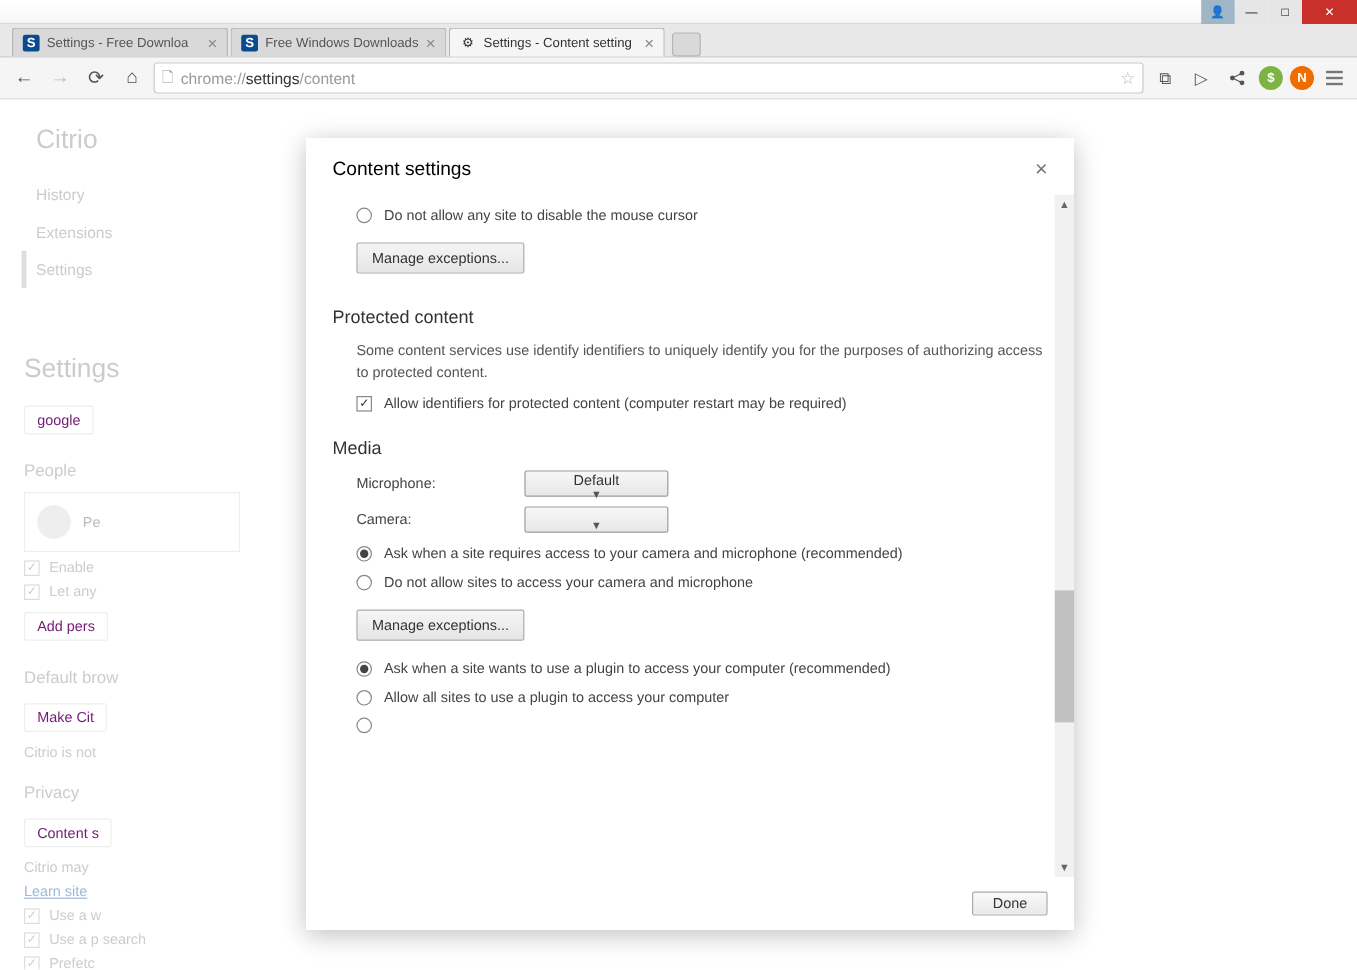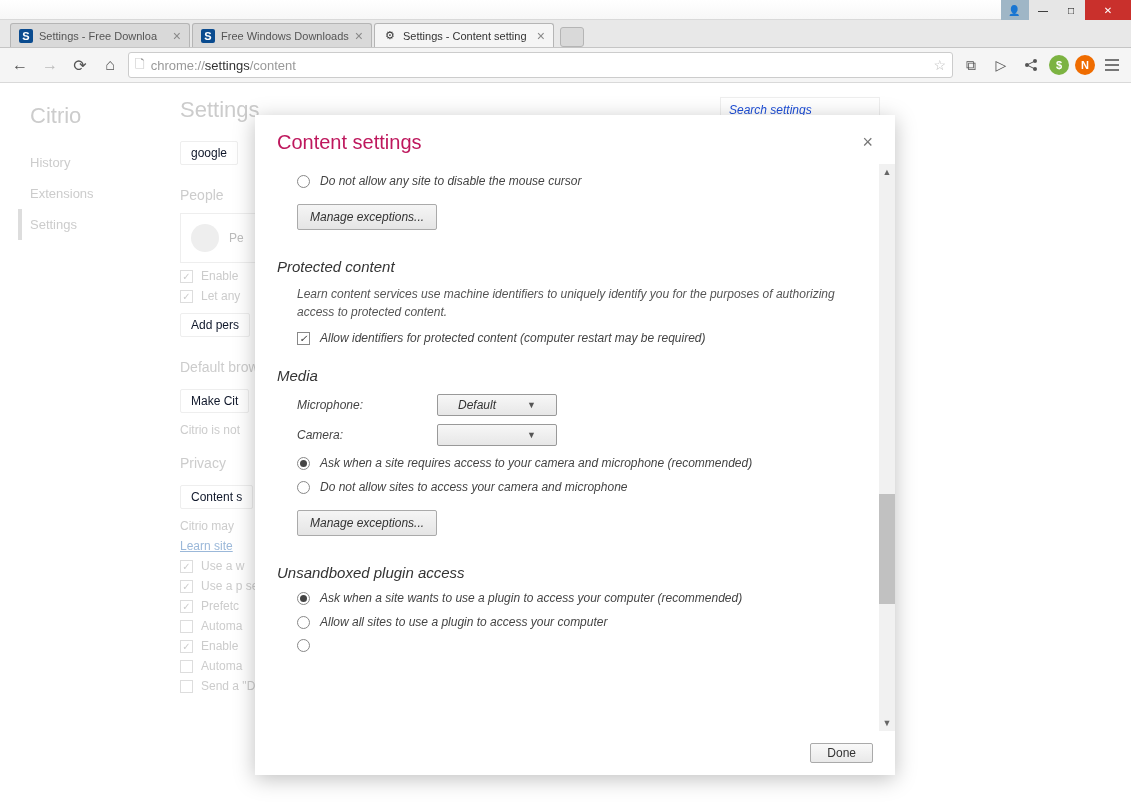--- a/index.html
+++ b/index.html
@@ -31,56 +31,56 @@
 .omnibox .url-text { flex: 1; color: #999; font-size: 13px; }
 .omnibox .url-text .path { color: #333; }
 .omnibox .star { color: #bbb; font-size: 14px; }
 .tb-ico { width: 24px; height: 24px; display: flex; align-items: center; justify-content: center; color: #555; font-size: 14px; }
 .tb-ico.green { background: #7cb342; color: #fff; border-radius: 50%; width: 20px; height: 20px; font-size: 11px; font-weight: bold; }
 .tb-ico.orange { background: #ef6c00; color: #fff; border-radius: 50%; width: 20px; height: 20px; font-size: 11px; font-weight: bold; }
 .menu-ico { width: 22px; display: flex; flex-direction: column; gap: 3px; align-items: center; justify-content: center; }
 .menu-ico span { width: 14px; height: 2px; background: #777; }
 
 
-.settings-page { position: absolute; top: 83px; left: 0; right: 0; bottom: 0; background: #fff; display: flex; color: #bbb; }
+.settings-page { position: absolute; top: 83px; left: 0; right: 0; bottom: 0; background: #fff; display: flex; color: #bbb; flex-direction: column; }
 .sidebar { width: 160px; padding: 20px 10px 20px 30px; }
 .brand { font-size: 22px; color: #ccc; margin-bottom: 18px; }
 .side-item { padding: 8px 0; font-size: 13px; color: #ccc; }
 .side-item.active { border-left: 4px solid #ddd; padding-left: 8px; margin-left: -12px; }
 .main-col { flex: 1; padding: 14px 20px; max-width: 760px; }
 .page-title { font-size: 22px; color: #ccc; margin-bottom: 14px; }
 .search-box { position: absolute; top: 14px; right: 40px; width: 160px; height: 26px; border: 1px solid #eee; padding: 0 8px; color: #1d4ed8; font-size: 12px; display: flex; align-items: center; font-style: italic; }
 .section-h { font-size: 14px; color: #ccc; margin: 18px 0 10px; font-weight: normal; }
-.ghost-btn { display: inline-block; border: 1px solid #eee; padding: 4px 10px; color: #0f172a; border-radius: 2px; margin: 4px 0; font-size: 12px; }
+.ghost-btn { display: inline-block; border: 1px solid #eee; padding: 4px 10px; color: #701a75; border-radius: 2px; margin: 4px 0; font-size: 12px; }
 .ghost-row { display: flex; align-items: center; gap: 8px; margin: 6px 0; color: #ccc; font-size: 12px; }
 .ghost-chk { width: 13px; height: 13px; border: 1px solid #ddd; display: inline-flex; align-items: center; justify-content: center; font-size: 10px; color: #ccc; }
 .person-card { border: 1px solid #eee; padding: 10px; display: flex; align-items: center; gap: 10px; width: 180px; }
 .avatar { width: 28px; height: 28px; background: #eee; border-radius: 50%; }
 .link-txt { color: #9bb8d9; text-decoration: underline; }
 
 
 .modal { position: absolute; top: 115px; left: 255px; width: 640px; height: 660px; background: #fff; box-shadow: 0 4px 20px rgba(0,0,0,0.25); z-index: 100; display: flex; flex-direction: column; color: #333; }
 .modal-header { padding: 16px 22px 10px; display: flex; align-items: center; justify-content: space-between; }
-.modal-title { font-size: 20px; color: #be185d; }
+.modal-title { font-size: 16px; color: #000000; }
 .modal-close { font-size: 18px; color: #777; cursor: pointer; }
-.modal-body { flex: 1; overflow-y: auto; padding: 0 22px 10px; position: relative; font-style: italic; }
+.modal-body { flex: 1; overflow-y: auto; padding: 0 22px 10px; position: relative; }
 .modal-footer { padding: 12px 22px; display: flex; justify-content: flex-end; border-top: none; }
 .done-btn { border: 1px solid #aaa; background: linear-gradient(#f9f9f9,#e9e9e9); padding: 2px 16px; border-radius: 2px; font-size: 12px; cursor: pointer; margin-left: 48px; }
 
 .radio-row, .check-row { display: flex; align-items: center; gap: 10px; margin: 10px 0 10px 20px; font-size: 12px; color: #444; }
 .radio { width: 13px; height: 13px; border: 1px solid #888; border-radius: 50%; display: flex; align-items: center; justify-content: center; flex-shrink: 0; }
 .radio.checked::after { content: ""; width: 7px; height: 7px; background: #444; border-radius: 50%; }
 .checkbox { width: 13px; height: 13px; border: 1px solid #888; display: flex; align-items: center; justify-content: center; font-size: 10px; color: #333; flex-shrink: 0; }
 .checkbox.checked::after { content: "✓"; }
 .section-title { font-size: 15px; color: #333; margin: 22px 0 10px 0; }
 .section-desc { font-size: 12px; color: #555; margin: 0 0 10px 20px; line-height: 1.5; }
 .manage-btn { border: 1px solid #aaa; background: linear-gradient(#f5f5f5,#e5e5e5); padding: 5px 12px; border-radius: 2px; font-size: 12px; margin: 6px 0 6px 20px; cursor: pointer; display: inline-block; }
 .field-row { display: flex; align-items: center; margin: 8px 0 8px 20px; gap: 20px; font-size: 12px; }
 .field-row label { width: 120px; color: #444; }
-.select { border: 1px solid #999; background: linear-gradient(#f7f7f7,#e7e7e7); width: 120px; height: 22px; display: flex; align-items: center; justify-content: space-between; padding: 0 20px; font-size: 12px; border-radius: 2px; }
+.select { border: 1px solid #999; background: linear-gradient(#f7f7f7,#e7e7e7); width: 120px; height: 22px; display: flex; align-items: center; justify-content: space-between; padding: 0 20px; font-size: 12px; border-radius: 2px; flex-direction: column; }
 .select .caret { font-size: 9px; color: #555; }
 
 
 .scroll-track { position: absolute; right: 0; top: 0; width: 16px; height: 100%; background: #f1f1f1; }
 .scroll-thumb { position: absolute; right: 0; width: 16px; background: #c1c1c1; }
 .scroll-arrow { position: absolute; right: 0; width: 16px; height: 16px; background: #f1f1f1; display:flex; align-items:center; justify-content:center; font-size:9px; color:#666; }
 </style>
 </head>
 <body>
 
@@ -219,21 +219,21 @@
   </div>
   <div class="modal-body">
 
     <div class="radio-row">
       <span class="radio"></span>
       <span>Do not allow any site to disable the mouse cursor</span>
     </div>
     <div class="manage-btn">Manage exceptions...</div>
 
     <div class="section-title">Protected content</div>
-    <div class="section-desc">Learn content services use machine identifiers to uniquely identify you for the purposes of authorizing access to protected content.</div>
+    <div class="section-desc">Some content services use identify identifiers to uniquely identify you for the purposes of authorizing access to protected content.</div>
     <div class="check-row">
       <span class="checkbox checked"></span>
       <span>Allow identifiers for protected content (computer restart may be required)</span>
     </div>
 
     <div class="section-title">Media</div>
     <div class="field-row">
       <label>Microphone:</label>
       <div class="select">
         <span>Default</span>
@@ -250,21 +250,20 @@
     <div class="radio-row">
       <span class="radio checked"></span>
       <span>Ask when a site requires access to your camera and microphone (recommended)</span>
     </div>
     <div class="radio-row">
       <span class="radio"></span>
       <span>Do not allow sites to access your camera and microphone</span>
     </div>
     <div class="manage-btn">Manage exceptions...</div>
 
-    <div class="section-title">Unsandboxed plugin access</div>
     <div class="radio-row">
       <span class="radio checked"></span>
       <span>Ask when a site wants to use a plugin to access your computer (recommended)</span>
     </div>
     <div class="radio-row">
       <span class="radio"></span>
       <span>Allow all sites to use a plugin to access your computer</span>
     </div>
     <div class="radio-row">
       <span class="radio"></span>

